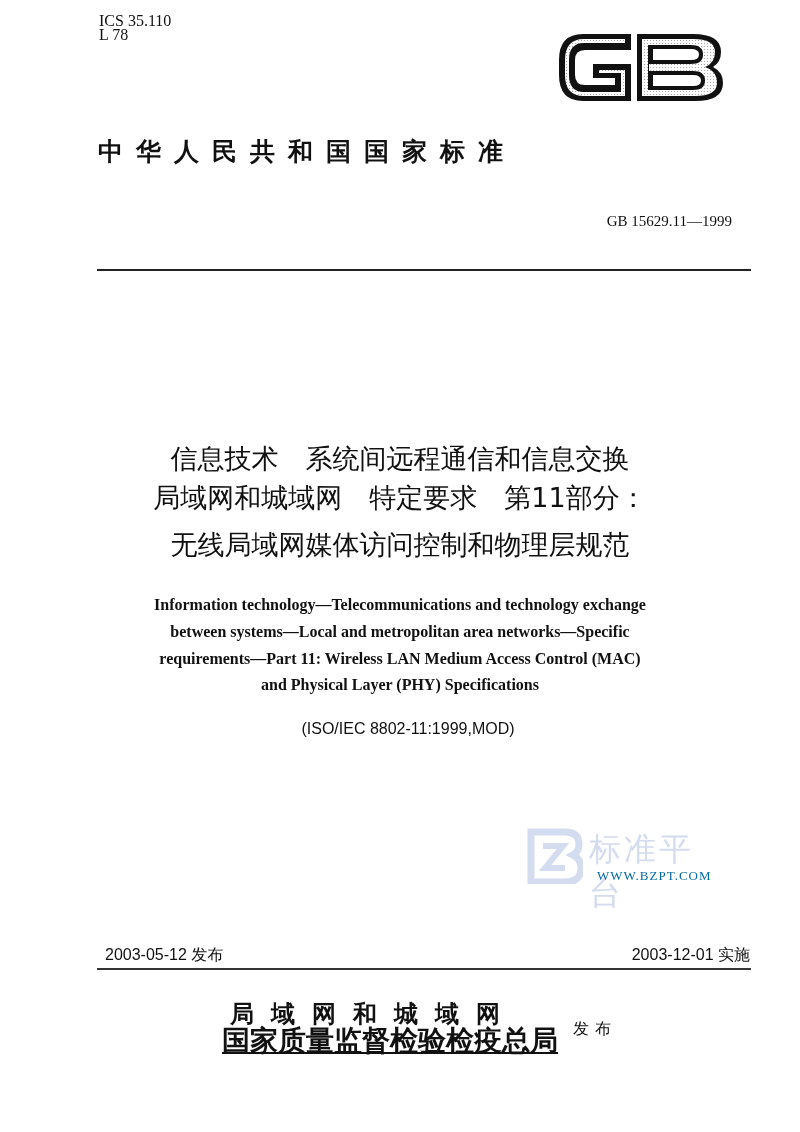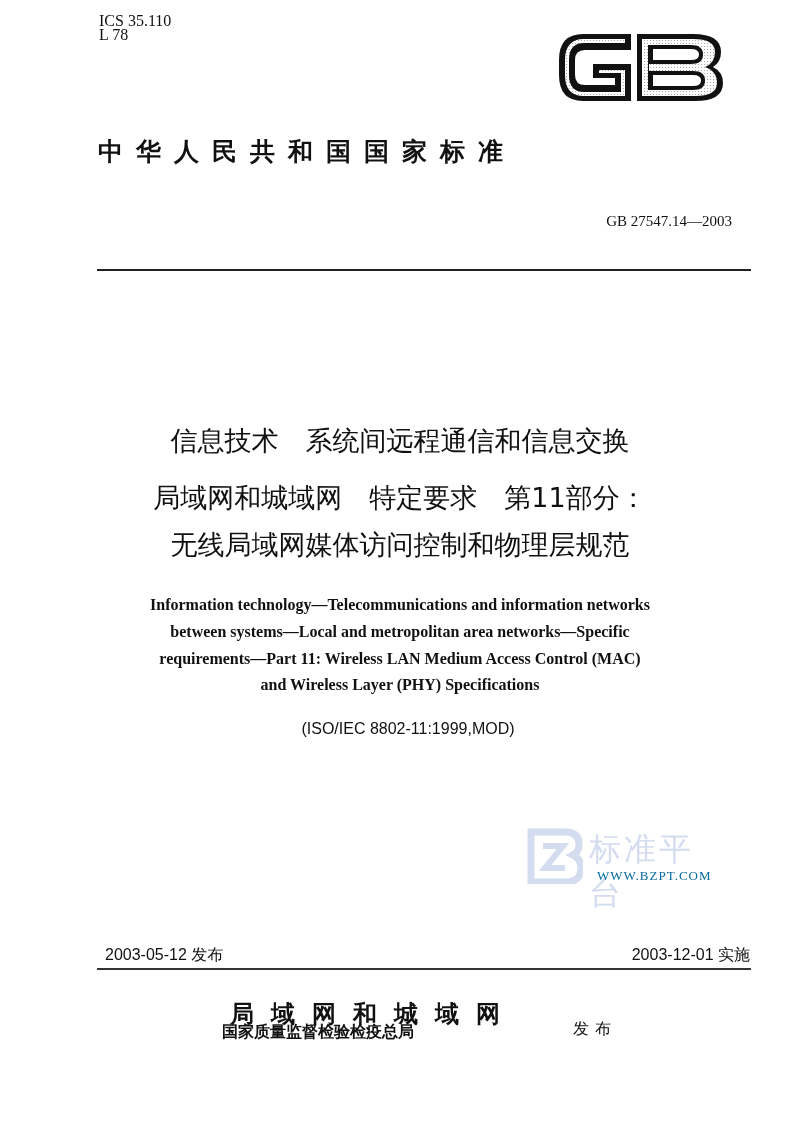--- a/index.html
+++ b/index.html
@@ -11,21 +11,21 @@
   #ics { left: 99px; top: 14px; font-size: 16px; line-height: 14px; }
   #gb-logo { left: 553px; top: 30px; width: 176px; height: 75px; }
 
   #title-cn { left: 98px; top: 135px; width: 660px; font-size: 25px; font-weight: bold;
     letter-spacing: 13px; white-space: nowrap; font-family: "DejaVu Serif", serif; }
   #std-no { right: 68px; top: 213px; font-size: 15px; }
   #rule-top { left: 97px; top: 269px; width: 654px; height: 0; border-top: 2px solid #222; }
 
   .cn-title-line { left: 0; width: 800px; text-align: center; font-size: 27px;
     font-family: "DejaVu Sans", sans-serif; white-space: pre; }
-  #cn1 { top: 423px; }
+  #cn1 { top: 441px; }
   #cn2 { top: 480px; }
   #cn3 { top: 527px; }
 
   .en-line { left: 0; width: 800px; text-align: center; font-size: 16px; font-weight: bold; line-height: 22px; }
   #en1 { top: 594px; }
   #en2 { top: 621px; }
   #en3 { top: 648px; }
   #en4 { top: 674px; }
 
   #iso { left: 0; width: 800px; text-align: center; top: 720px; font-size: 16px; }
@@ -33,21 +33,21 @@
   #watermark { left: 527px; top: 828px; width: 200px; height: 60px; opacity: 1; }
   #wm-b { left: 0; top: 0; width: 56px; height: 56px; }
   #wm-text { left: 62px; top: 0; font-size: 32px; color: #d4dcf0; letter-spacing: 3px; font-family: Liberation Mono, monospace; }
   #wm-url { left: 70px; top: 40px; font-size: 13px; color: #0369a1; letter-spacing: 1px; }
 
   #issue-date { left: 97px; top: 945px; font-size: 16px; }
   #impl-date { right: 50px; top: 945px; font-size: 16px; }
   #rule-bottom { left: 97px; top: 968px; width: 654px; height: 0; border-top: 2px solid #333; }
 
   #pub1 { left: 230px; top: 998px; font-size: 24px; font-weight: bold; letter-spacing: 17px; white-space: nowrap; font-family: "DejaVu Serif", serif; }
-  #pub2 { left: 222px; top: 1022px; font-size: 16px; font-weight: bold; white-space: nowrap; font-family: "DejaVu Serif", serif; }
+  #pub2 { left: 222px; top: 1022px; font-size: 28px; font-weight: bold; white-space: nowrap; font-family: "DejaVu Serif", serif; text-decoration: underline; }
   #pub-suffix { left: 573px; top: 1010px; font-size: 16px; letter-spacing: 6px; font-family: "DejaVu Sans", sans-serif; margin-top: 9px; }
 </style>
 </head>
 <body>
 
 <div id="ics" class="abs serif">
   <div>ICS 35.110</div>
   <div>L 78</div>
 </div>
 
@@ -60,31 +60,31 @@
   </defs>
 
   <path d="M78 4 H30 Q6 4 6 30 V45 Q6 71 30 71 H78 V34 H40 V48 H62 V55 H32 Q22 55 22 45 V30 Q22 20 32 20 H78 Z" fill="#111"></path>
   <path d="M72 9 H31 Q12 9 12 30 V45 Q12 66 31 66 H72 V40 H46 V43 H68 V62 H31 Q16 62 16 45 V30 Q16 13 31 13 H72 Z" fill="url(#dots)"></path>
 
   <path d="M84 4 H140 Q168 4 168 22 Q168 32 160 37 Q170 42 170 53 Q170 71 142 71 H84 Z M100 19 V30 H138 Q146 30 146 24.5 Q146 19 138 19 Z M100 45 V56 H140 Q148 56 148 50.5 Q148 45 140 45 Z" fill="#111" fill-rule="evenodd"></path>
   <path d="M89 9 H140 Q162 9 162 22 Q162 33 152 37 Q164 41 164 53 Q164 66 142 66 H89 V60 H140 Q152 60 152 50.5 Q152 41 140 41 H96 V34 H138 Q150 34 150 24.5 Q150 15 138 15 H95 V62 H89 Z" fill="url(#dots)"></path>
 </svg>
 
 <div id="title-cn" class="abs">中华人民共和国国家标准</div>
-<div id="std-no" class="abs serif">GB 27547.14—2003</div>
+<div id="std-no" class="abs serif">GB 15629.11—1999</div>
 <div id="rule-top" class="abs"></div>
 
 <div id="cn1" class="abs cn-title-line">信息技术　系统间远程通信和信息交换</div>
 <div id="cn2" class="abs cn-title-line">局域网和城域网　特定要求　第11部分：</div>
 <div id="cn3" class="abs cn-title-line">无线局域网媒体访问控制和物理层规范</div>
 
-<div id="en1" class="abs en-line serif">Information technology—Telecommunications and information networks</div>
+<div id="en1" class="abs en-line serif">Information technology—Telecommunications and technology exchange</div>
 <div id="en2" class="abs en-line serif">between systems—Local and metropolitan area networks—Specific</div>
 <div id="en3" class="abs en-line serif">requirements—Part 11: Wireless LAN Medium Access Control (MAC)</div>
-<div id="en4" class="abs en-line serif">and Wireless Layer (PHY) Specifications</div>
+<div id="en4" class="abs en-line serif">and Physical Layer (PHY) Specifications</div>
 
 <div id="iso" class="abs sans">(ISO/IEC 8802-11:1999,MOD)</div>
 
 <div id="watermark" class="abs">
   <svg id="wm-b" class="abs" viewBox="0 0 56 56">
     <path d="M4 4 H38 Q52 4 52 16 Q52 24 46 27 Q54 31 54 40 Q54 54 38 54 H4 Z" fill="none" stroke="#d4dcf0" stroke-width="7"></path>
     <path d="M16 18 H36 L18 40 H38" fill="none" stroke="#d4dcf0" stroke-width="6"></path>
   </svg>
   <div id="wm-text" class="abs">标准平台</div>
   <div id="wm-url" class="abs serif">WWW.BZPT.COM</div>

